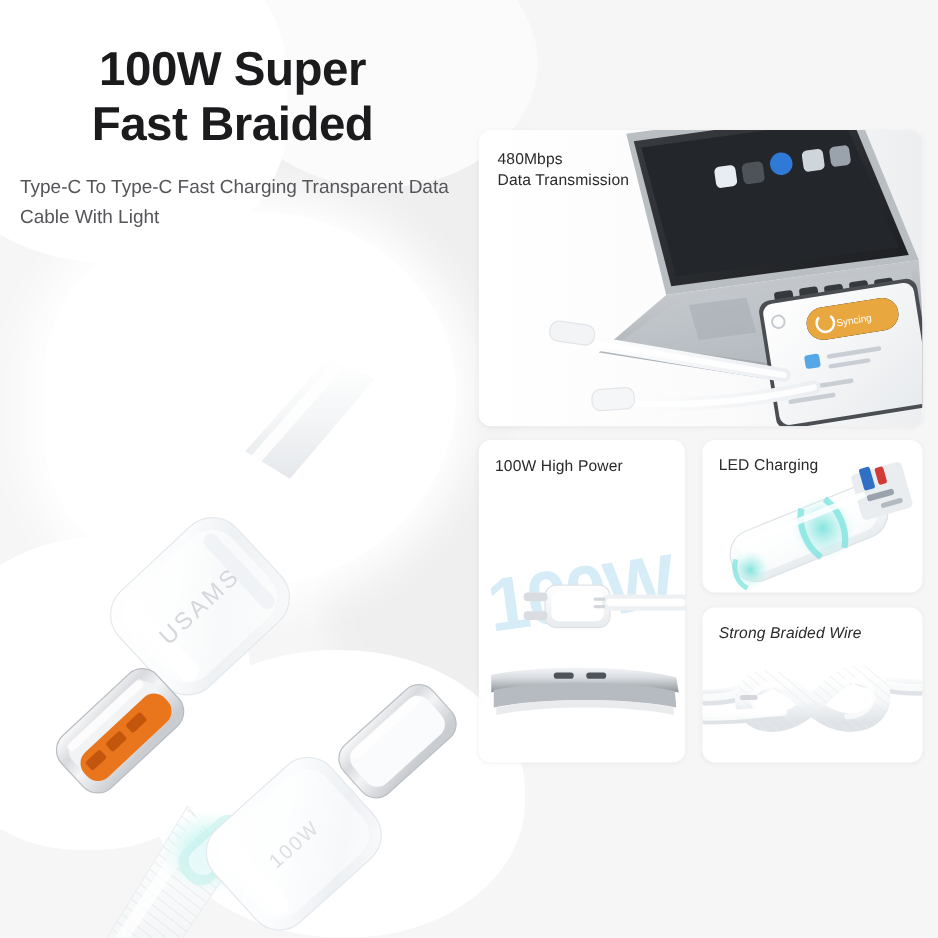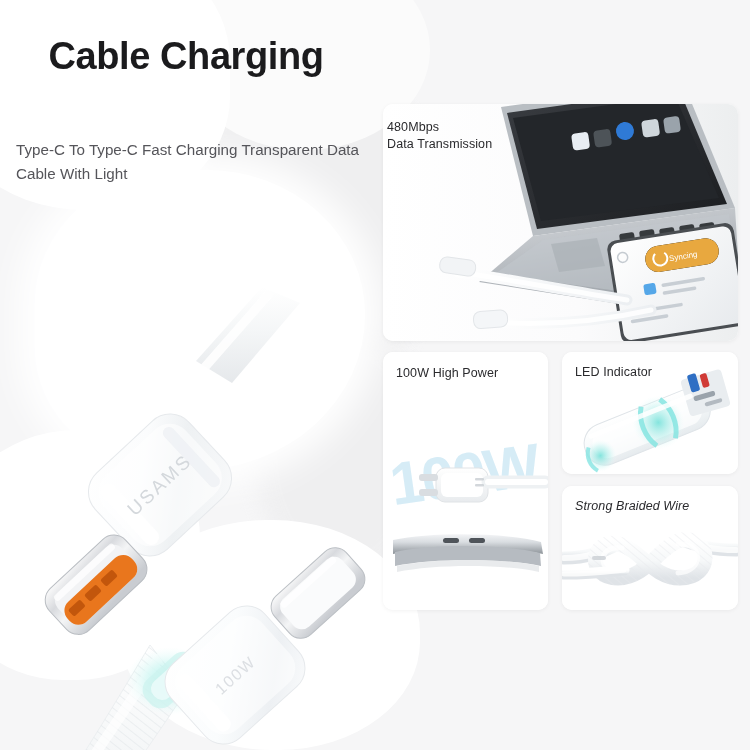--- a/index.html
+++ b/index.html
@@ -73,42 +73,43 @@
     letter-spacing:.1px;
     z-index:4;
     white-space:pre-line;
     line-height:1.38;
   }
   #panel-data      { left:383px; top:104px;  width:355px; height:237px; }
   #panel-power     { left:383px; top:352px;  width:165px; height:258px; }
   #panel-led       { left:562px; top:352px;  width:176px; height:122px; }
   #panel-braid     { left:562px; top:486px;  width:176px; height:124px; }
 
-  #panel-data .card-label   { left:4px; top:15px; }
+  #panel-data .card-label   { left:15px; top:15px; }
   #panel-power .card-label  { left:13px; top:13px; }
   #panel-led .card-label    { left:13px; top:12px; }
   #panel-braid .card-label  { left:13px; top:12px;font-style:italic; }
 
   .card .art { position:absolute; inset:0; }
 </style>
 </head>
 <body>
 
 <div class="bg">
   <div class="blob shade"></div>
   <div class="blob shade2"></div>
   <div class="blob b5"></div>
   <div class="blob b1"></div>
   <div class="blob b2"></div>
   <div class="blob b3"></div>
   <div class="blob b4"></div>
 </div>
 
 <div class="headline">
-  <span class="l2">Cable Charging</span>
+  <span>100W Super</span>
+  <span class="l2">Fast Braided</span>
 </div>
 <div class="subtitle">Type-C To Type-C Fast Charging Transparent Data Cable With Light</div>
 
 <svg class="hero" viewBox="0 0 375 575">
   <defs>
     <linearGradient id="bodyGrad" x1="0" y1="0" x2="1" y2="1">
       <stop offset="0%" stop-color="#ffffff"></stop>
       <stop offset="38%" stop-color="#fbfcfd"></stop>
       <stop offset="62%" stop-color="#eef1f3"></stop>
       <stop offset="100%" stop-color="#f9fafb"></stop>
@@ -353,21 +354,21 @@
       <g>
         <rect x="132" y="40" width="42" height="38" rx="4" fill="#e9edf0" transform="rotate(6 132 40)"></rect>
         <rect x="140" y="38" width="9" height="18" rx="2" fill="#2f6fc4" transform="rotate(6 140 38)"></rect>
         <rect x="152" y="42" width="7" height="14" rx="2" fill="#d03b36" transform="rotate(6 152 42)"></rect>
         <rect x="138" y="60" width="22" height="5" rx="2" fill="#9aa3ab" transform="rotate(6 138 60)"></rect>
         <rect x="146" y="70" width="18" height="4" rx="2" fill="#b3bac1" transform="rotate(6 146 70)"></rect>
       </g>
       <rect x="26" y="56" width="112" height="5" rx="2.5" fill="#ffffff" opacity=".85"></rect>
     </g>
   </svg>
-  <div class="card-label">LED Indicator</div>
+  <div class="card-label">LED Charging</div>
 </div>
 
 <div class="card" id="panel-braid">
   <svg class="art" viewBox="0 0 176 124">
     <defs>
       <linearGradient id="knotGrad" x1="0" y1="0" x2="0" y2="1">
         <stop offset="0%" stop-color="#ffffff"></stop>
         <stop offset="55%" stop-color="#f6f8f9"></stop>
         <stop offset="100%" stop-color="#dfe3e7"></stop>
       </linearGradient>

